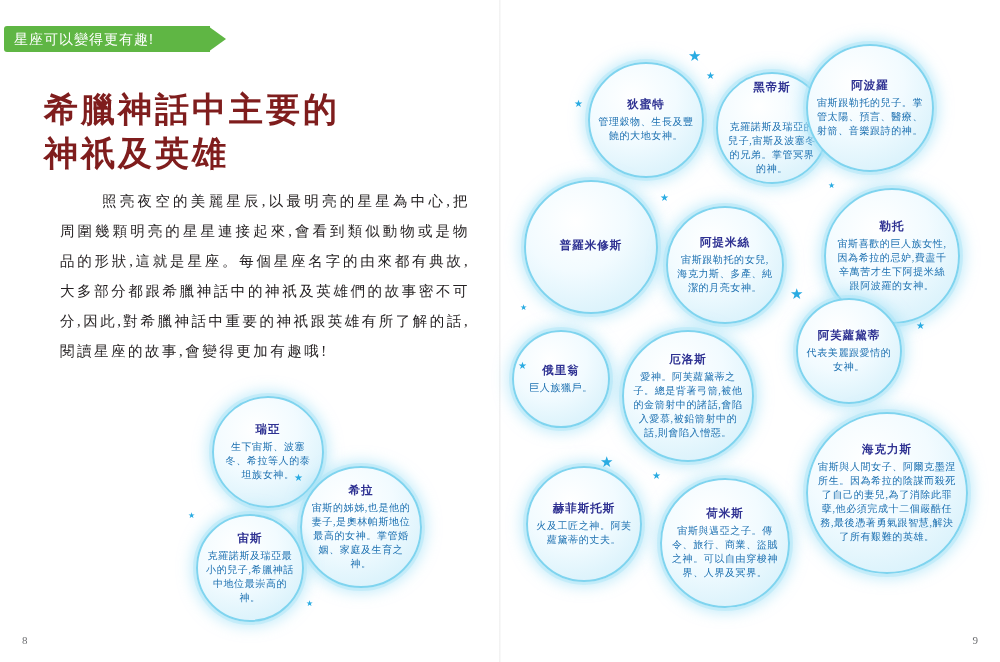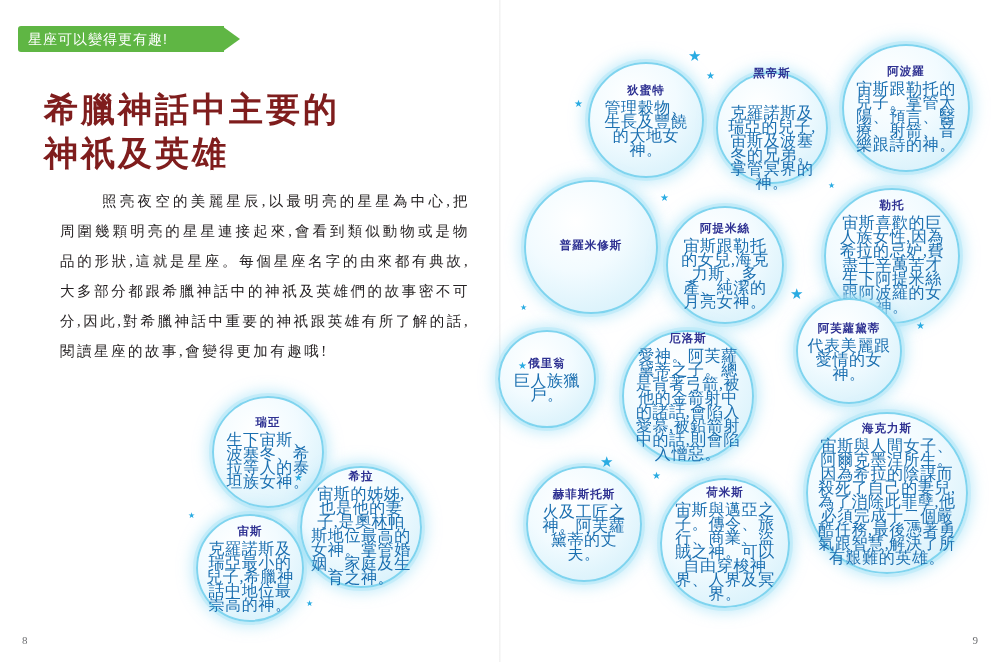--- a/index.html
+++ b/index.html
@@ -23,21 +23,21 @@
     position: absolute;
     left: 499px;
     top: 0;
     width: 2px;
     height: 662px;
     background: linear-gradient(to right, rgba(0,0,0,0.06), rgba(0,0,0,0.02));
   }
   
   .banner {
     position: absolute;
-    left: 18px;
+    left: 4px;
     top: 26px;
     width: 222px;
     height: 20px;
   }
   .banner .ribbon-body {
     position: absolute;
     left: 0; top: 0;
     width: 206px;
     height: 26px;
     background: #5fb644;
@@ -110,21 +110,21 @@
     color: #2e3192;
     font-weight: bold;
     font-size: 11.5px;
     letter-spacing: 1px;
     line-height: 15px;
     margin-bottom: 3px;
     font-family: "Liberation Serif", serif;
   }
   .bubble .b-body {
     color: #1b6fb0;
-    font-size: 16px;
+    font-size: 10px;
     line-height: 14px;
     letter-spacing: 0.6px;
     font-family: "Liberation Serif", serif;
   }
   
   .star {
     position: absolute;
     color: #29abe2;
     font-size: 15px;
     line-height: 15px;
@@ -181,21 +181,21 @@
 
   <div class="bubble" style="left:588px; top:62px; width:116px; height:116px;">
     <div class="b-title">狄蜜特</div>
     <div class="b-body">管理穀物、生長及豐饒的大地女神。</div>
   </div>
 
   <div class="bubble" style="left:524px; top:180px; width:134px; height:134px;gap:32px;">
     <div class="b-title">普羅米修斯</div>
   </div>
 
-  <div class="bubble" style="left:498px; top:330px; width:98px; height:98px;">
+  <div class="bubble" style="left:512px; top:330px; width:98px; height:98px;">
     <div class="b-title">俄里翁</div>
     <div class="b-body">巨人族獵戶。</div>
   </div>
 
   <div class="bubble" style="left:716px; top:72px; width:112px; height:112px;gap:22px;">
     <div class="b-title">黑帝斯</div>
     <div class="b-body">克羅諾斯及瑞亞的兒子,宙斯及波塞冬的兄弟。掌管冥界的神。</div>
   </div>
 
   <div class="bubble" style="left:666px; top:206px; width:118px; height:118px;">
@@ -211,21 +211,21 @@
   <div class="bubble" style="left:526px; top:466px; width:116px; height:116px;text-align:center;">
     <div class="b-title">赫菲斯托斯</div>
     <div class="b-body">火及工匠之神。阿芙蘿黛蒂的丈夫。</div>
   </div>
 
   <div class="bubble" style="left:660px; top:478px; width:130px; height:130px;">
     <div class="b-title">荷米斯</div>
     <div class="b-body">宙斯與邁亞之子。傳令、旅行、商業、盜賊之神。可以自由穿梭神界、人界及冥界。</div>
   </div>
 
-  <div class="bubble" style="left:842px; top:44px; width:128px; height:128px;">
+  <div class="bubble" style="left:806px; top:44px; width:128px; height:128px;">
     <div class="b-title">阿波羅</div>
     <div class="b-body">宙斯跟勒托的兒子。掌管太陽、預言、醫療、射箭、音樂跟詩的神。</div>
   </div>
 
   <div class="bubble" style="left:824px; top:188px; width:136px; height:136px;">
     <div class="b-title">勒托</div>
     <div class="b-body">宙斯喜歡的巨人族女性,因為希拉的忌妒,費盡千辛萬苦才生下阿提米絲跟阿波羅的女神。</div>
   </div>
 
   <div class="bubble" style="left:796px; top:298px; width:106px; height:106px;">

